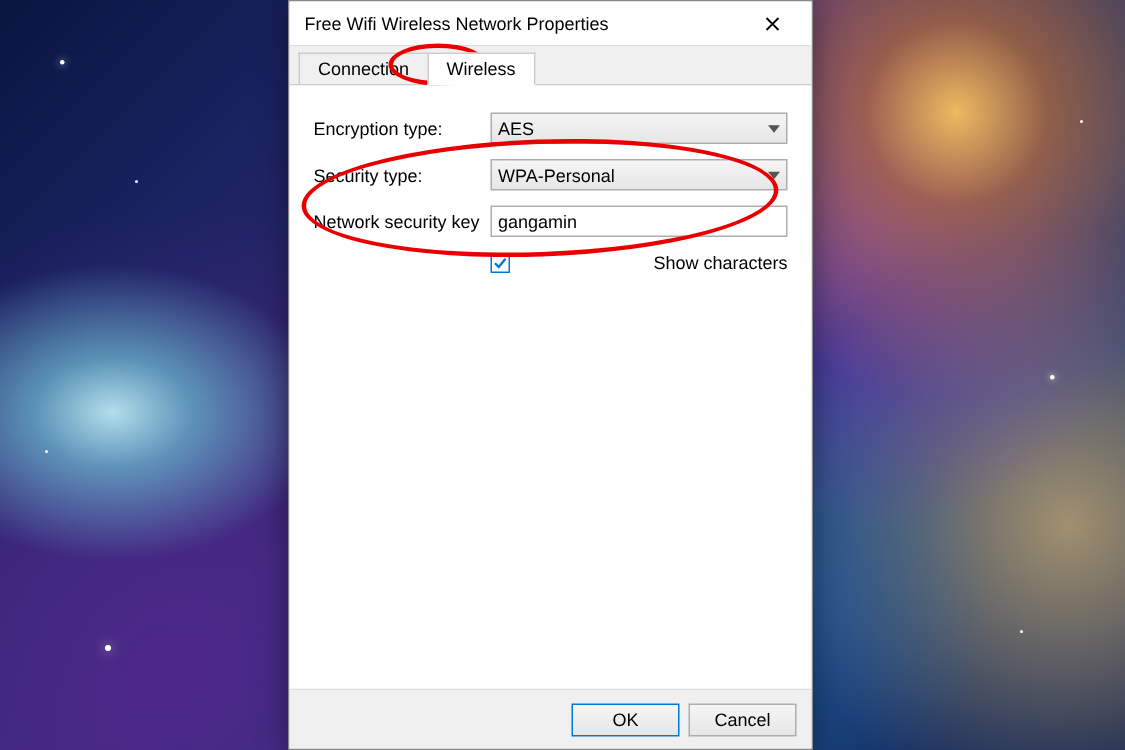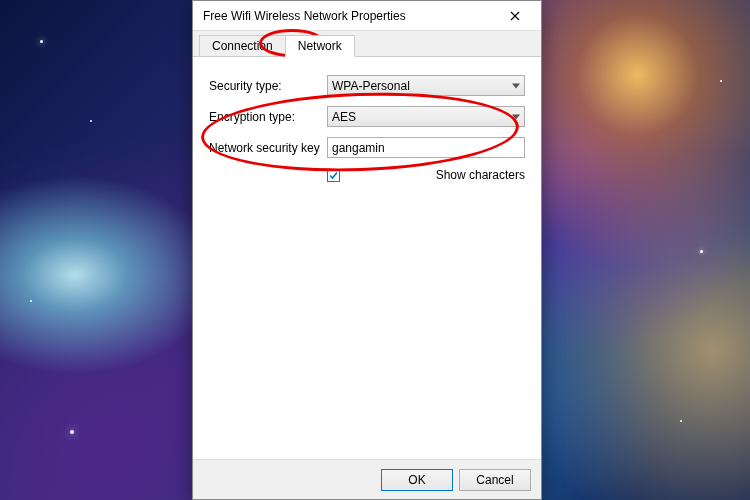--- a/index.html
+++ b/index.html
@@ -182,38 +182,38 @@
           <path d="M1 1 L9 9 M9 1 L1 9" stroke="currentColor" stroke-width="1.2" fill="none"></path>
         </svg>
     </div>
   </div>
 
   <div class="tabs">
     <div class="tab">
       <span>Connection</span>
     </div>
     <div class="tab active">
-      <span>Network</span>
+      <span>Wireless</span>
     </div>
   </div>
 
   <div class="body">
+
+    <div class="row">
+      <label>Encryption type:</label>
+      <div class="dropdown">
+        <span>AES</span>
+        <span class="arrow"></span>
+      </div>
+    </div>
 
     <div class="row">
       <label>Security type:</label>
       <div class="dropdown">
         <span>WPA-Personal</span>
-        <span class="arrow"></span>
-      </div>
-    </div>
-
-    <div class="row">
-      <label>Encryption type:</label>
-      <div class="dropdown">
-        <span>AES</span>
         <span class="arrow"></span>
       </div>
     </div>
 
     <div class="row">
       <label>Network security key</label>
       <input class="textfield" type="text" value="gangamin" style="">
     </div>
 
     <div class="checkrow">

